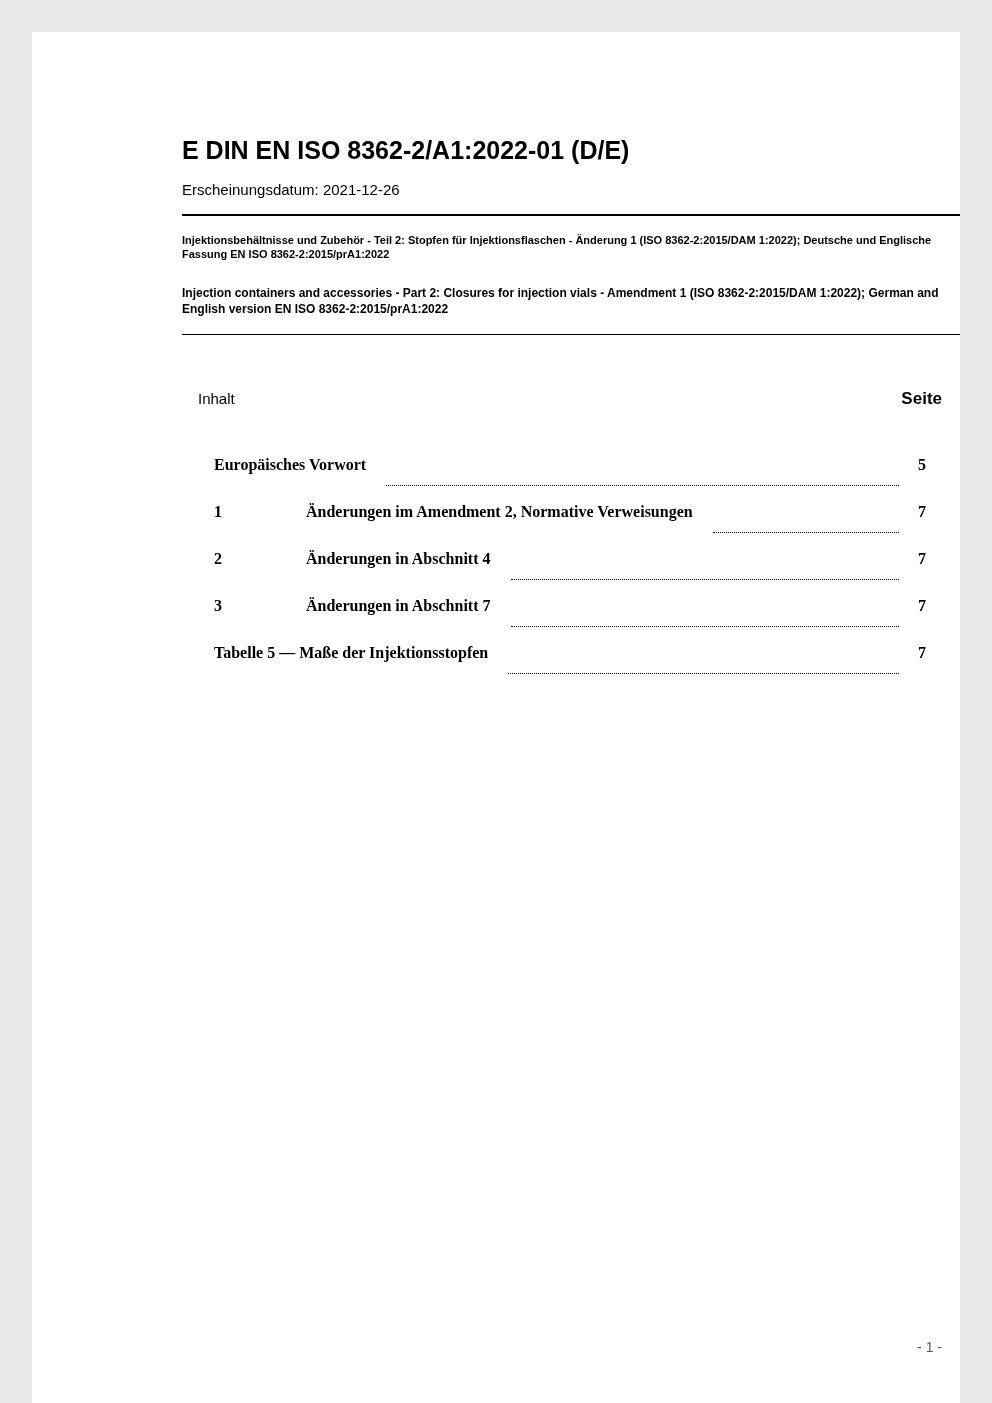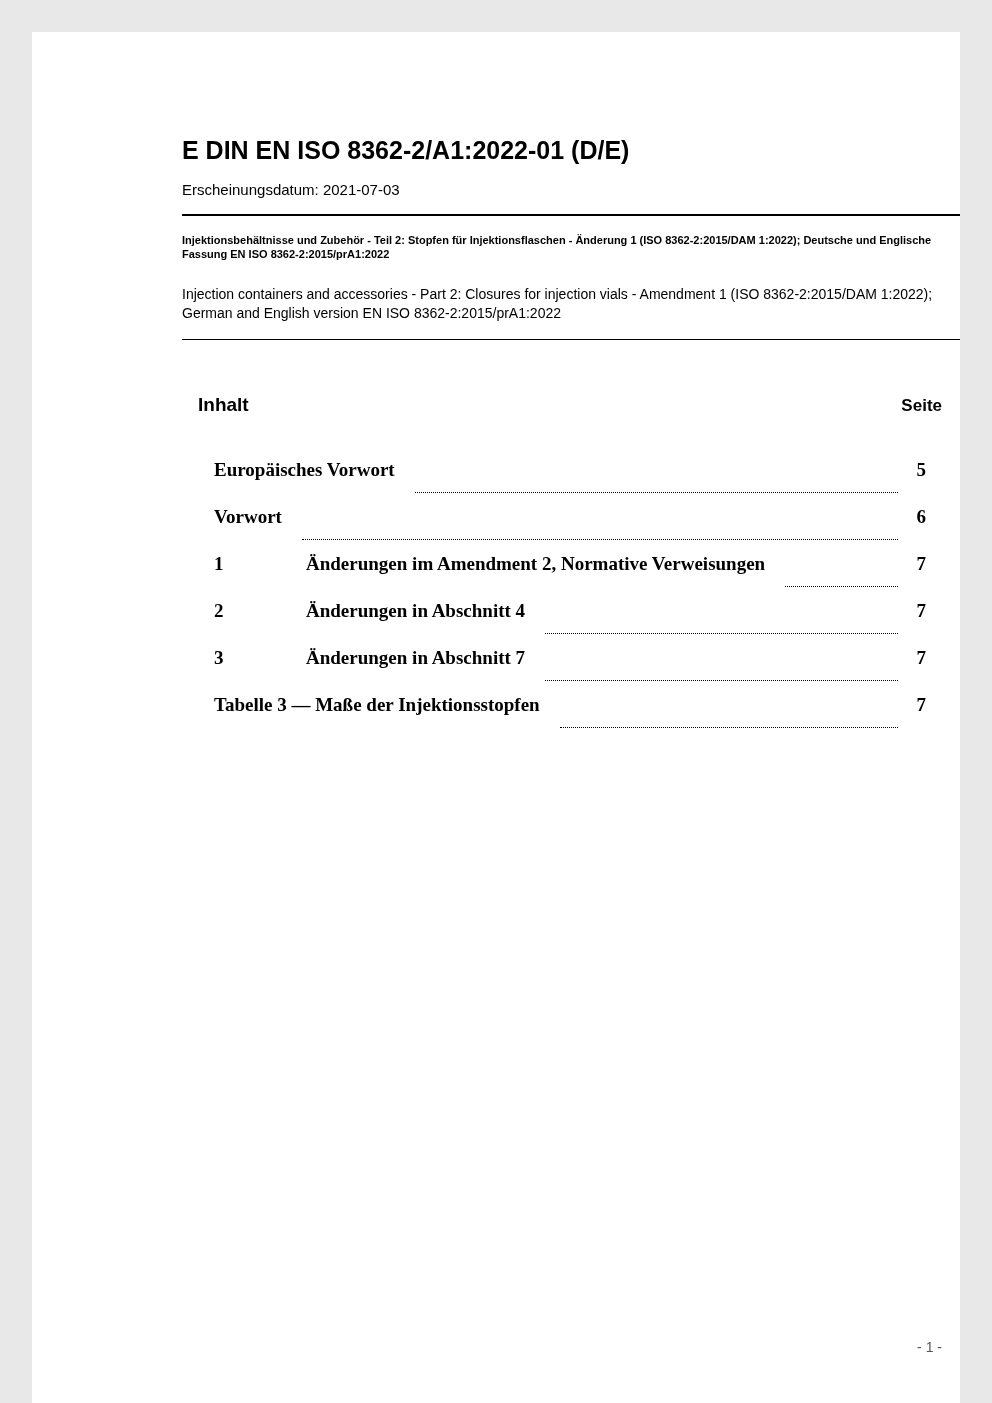--- a/index.html
+++ b/index.html
@@ -41,48 +41,48 @@
   .rule-1 { margin-top: 7px; }
   .rule-2 { margin-top: 10px; }
   .title-de {
     margin-top: 17px;
     font-size: 11px;
     font-weight: bold;
     line-height: 1.35;
   }
   .title-en {
     margin-top: 23px;
-    font-size: 14px;
-    font-weight: normal;
+    font-size: 12px;
+    font-weight: bold;
     line-height: 1.35;
   }
   .inhalt-row {
     margin-top: 38px;
     display: flex;
     justify-content: space-between;
     align-items: baseline;
   }
   .inhalt-heading {
-    font-size: 19px;
-    font-weight: bold;
+    font-size: 15px;
+    font-weight: normal;
   }
   .seite-label {
     font-size: 17px;
     font-weight: bold;
   }
   .toc-list {
     margin-top: 34px;
   }
   .toc-row {
     display: flex;
     align-items: flex-end;
     height: 31px;
     font-family: "Liberation Serif", serif;
     font-weight: bold;
-    font-size: 19px;
+    font-size: 16px;
   }
   .toc-num {
     flex: none;
     width: 60px;
   }
   .toc-num:empty { display: none; }
   .toc-title {
     flex: none;
     white-space: nowrap;
   }
@@ -113,42 +113,37 @@
     font-family: "Liberation Sans", sans-serif;
   }
 </style>
 </head>
 <body>
 
 <div class="page">
   <div class="content">
 
     <div class="doc-title">E DIN EN ISO 8362-2/A1:2022-01 (D/E)</div>
-    <div class="pub-date">Erscheinungsdatum: 2021-07-03</div>
+    <div class="pub-date">Erscheinungsdatum: 2021-12-26</div>
     <div class="rule rule-1"></div>
 
     <div class="title-de">Injektionsbehältnisse und Zubehör - Teil 2: Stopfen für Injektionsflaschen - Änderung 1 (ISO 8362-2:2015/DAM 1:2022); Deutsche und Englische Fassung EN ISO 8362-2:2015/prA1:2022</div>
     <div class="title-en">Injection containers and accessories - Part 2: Closures for injection vials - Amendment 1 (ISO 8362-2:2015/DAM 1:2022); German and English version EN ISO 8362-2:2015/prA1:2022</div>
     <div class="rule rule-2"></div>
 
     <div class="inhalt-row">
       <div class="inhalt-heading">Inhalt</div>
       <div class="seite-label">Seite</div>
     </div>
 
     <div class="toc-list">
         <div class="toc-row">
           <span class="toc-title">Europäisches Vorwort</span>
           <span class="toc-leader"></span>
           <span class="toc-page">5</span>
-        </div>
-        <div class="toc-row">
-          <span class="toc-title">Vorwort</span>
-          <span class="toc-leader"></span>
-          <span class="toc-page">6</span>
         </div>
         <div class="toc-row">
           <span class="toc-num">1</span>
           <span class="toc-title">Änderungen im Amendment 2, Normative Verweisungen</span>
           <span class="toc-leader"></span>
           <span class="toc-page">7</span>
         </div>
         <div class="toc-row">
           <span class="toc-num">2</span>
           <span class="toc-title">Änderungen in Abschnitt 4</span>
@@ -159,21 +154,21 @@
           <span class="toc-num">3</span>
           <span class="toc-title">Änderungen in Abschnitt 7</span>
           <span class="toc-leader"></span>
           <span class="toc-page">7</span>
         </div>
       </div>
 
 
     <div class="toc-tables-list">
         <div class="toc-row">
-          <span class="toc-title">Tabelle 3 — Maße der Injektionsstopfen</span>
+          <span class="toc-title">Tabelle 5 — Maße der Injektionsstopfen</span>
           <span class="toc-leader"></span>
           <span class="toc-page">7</span>
         </div>
       </div>
 
   </div>
 
   <div class="footer-pagenum">- 1 -</div>
 </div>
 

